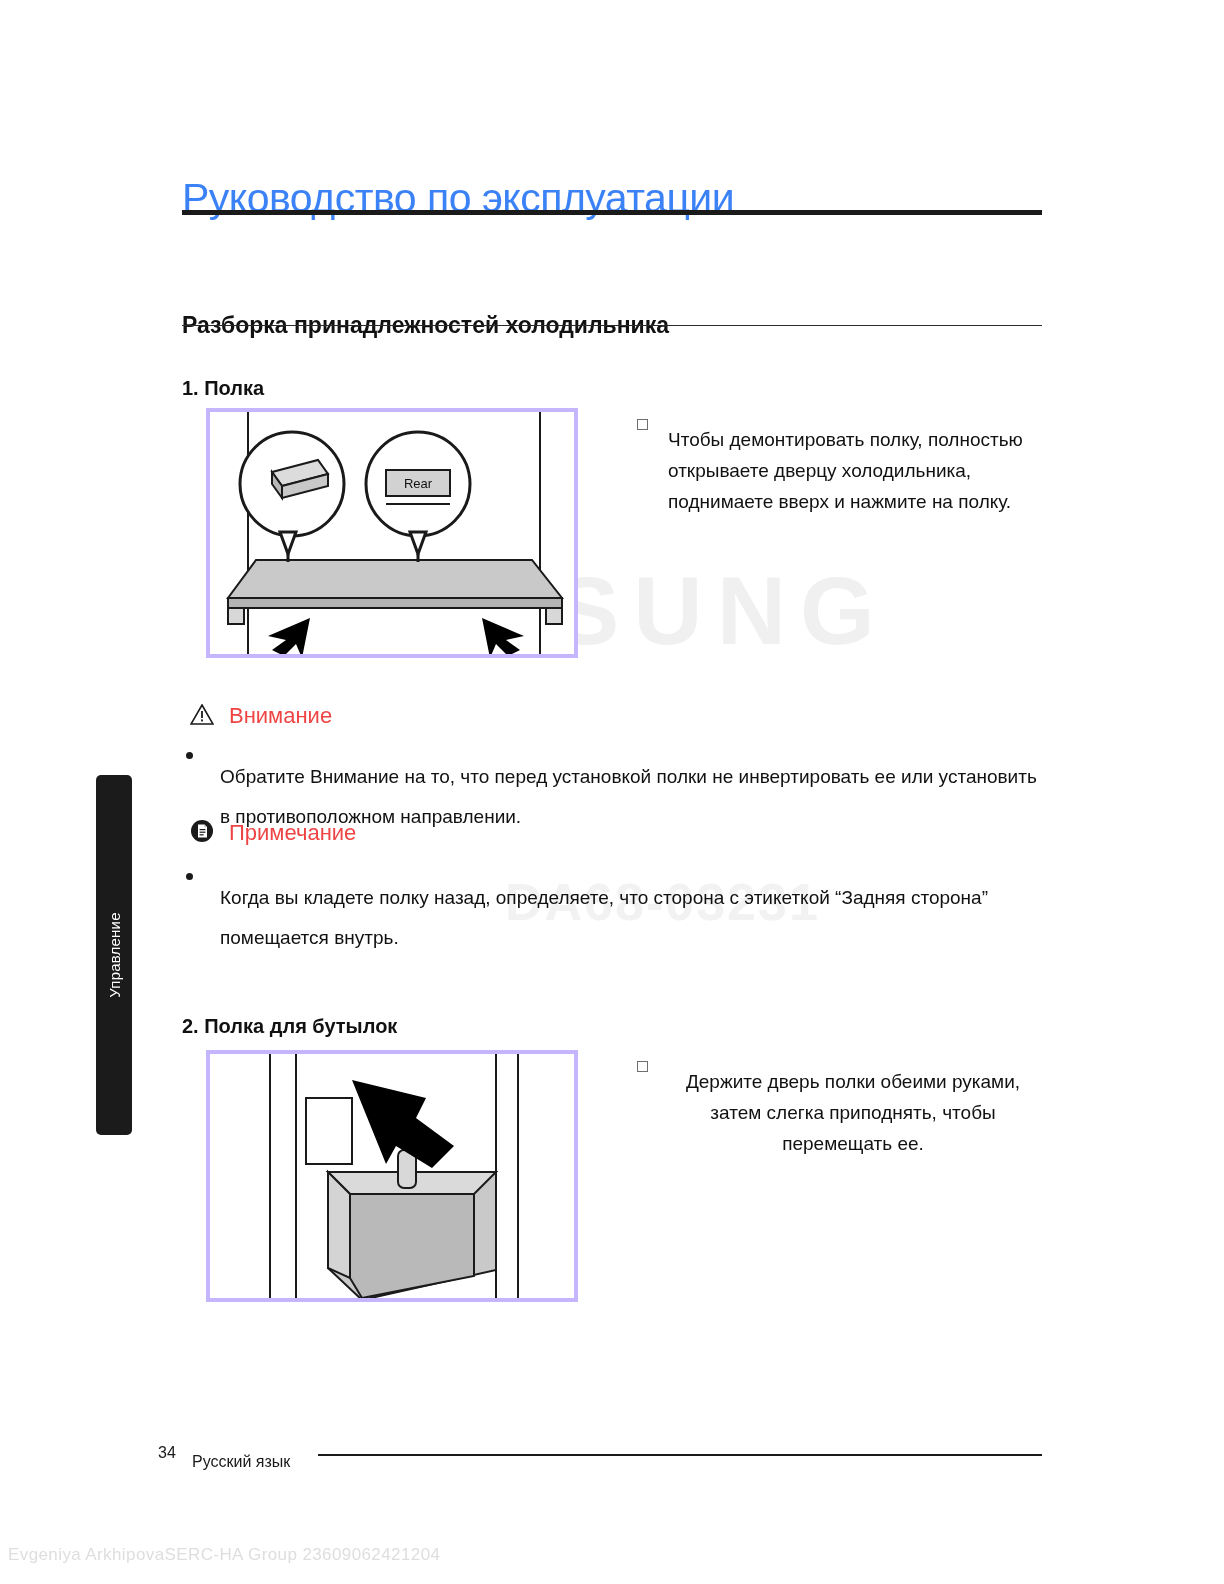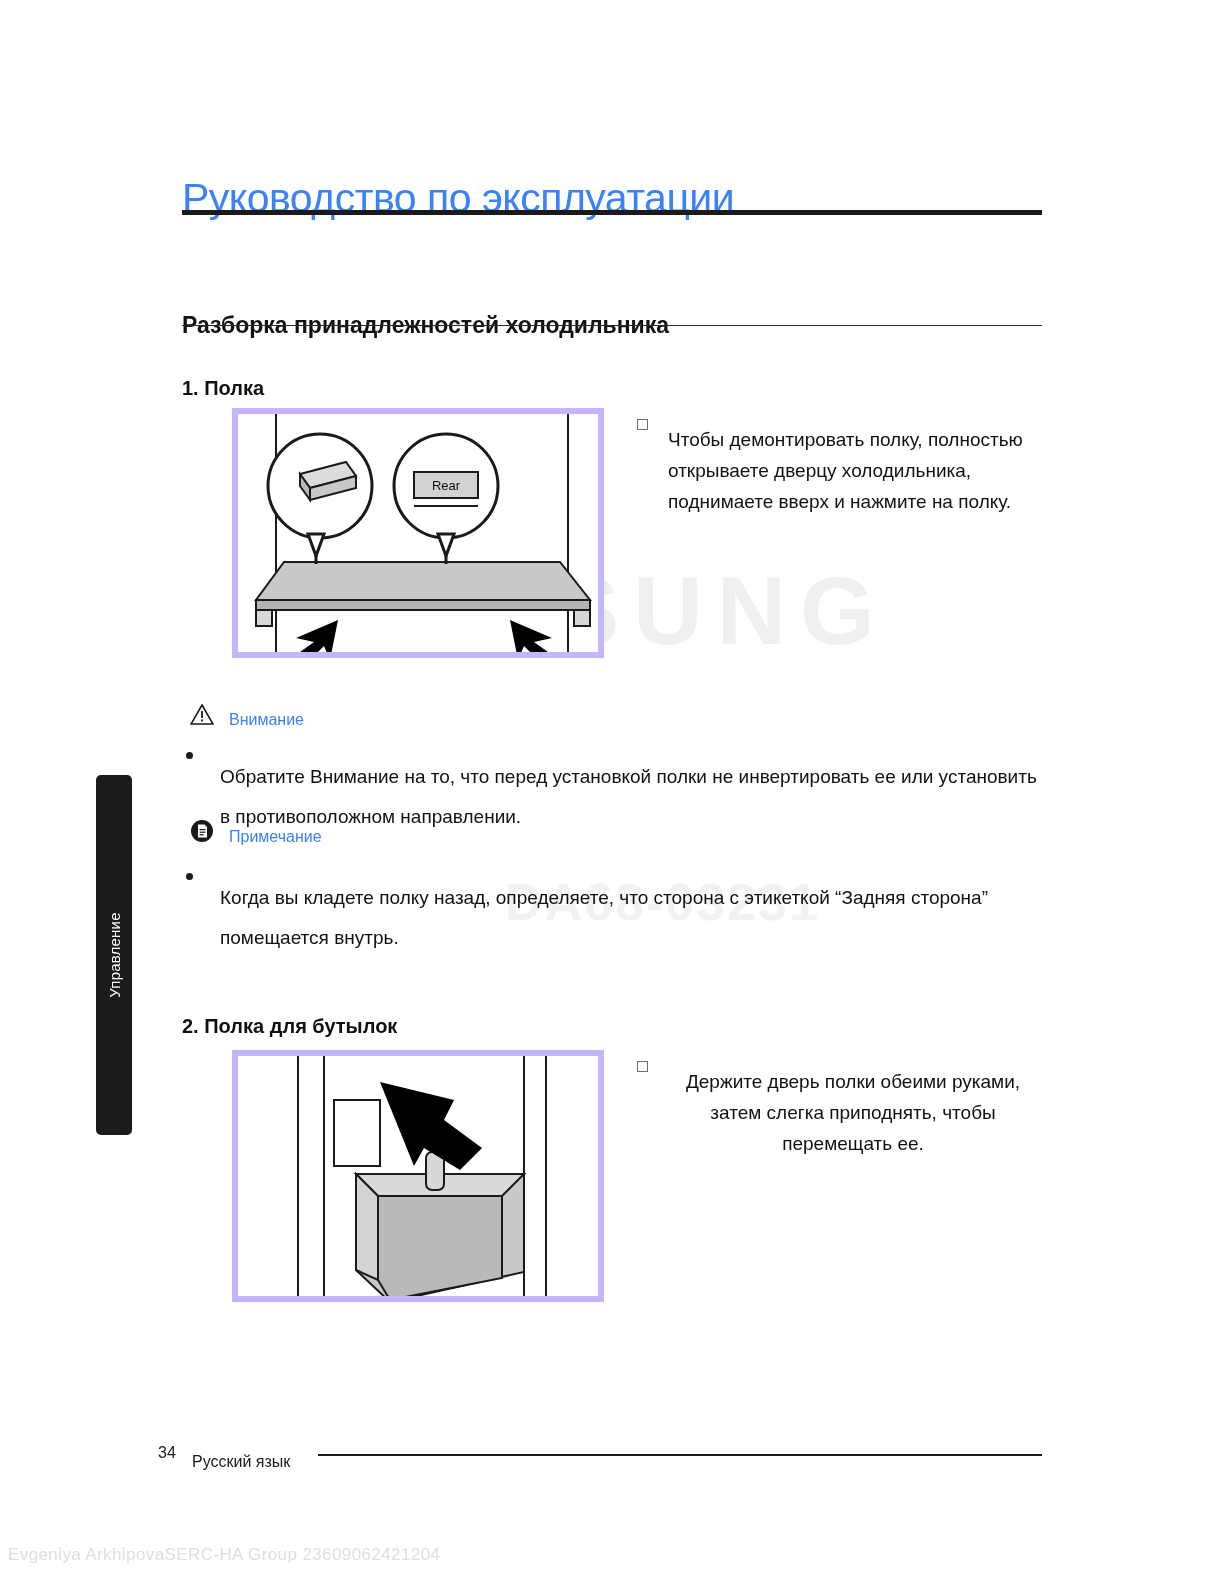--- a/index.html
+++ b/index.html
@@ -78,25 +78,24 @@
     position: absolute;
     font-size: 20px;
     color: #111111;
   }
   #sub1 { left: 182px; top: 357px; }
   #sub2 { left: 182px; top: 995px; }
 
   
   .figure {
     position: absolute;
-    border: 6px solid #c4b5fd;
+    border: 4px solid #c4b5fd;
     box-sizing: border-box;
     background: #ffffff;
     overflow: hidden;
-    margin-left: 26px;
   }
   #fig1 { left: 206px; top: 408px; width: 372px; height: 250px; }
   #fig2 { left: 206px; top: 1050px; width: 372px; height: 252px; }
 
   
   .callout {
     position: absolute;
     font-size: 19px;
     line-height: 31px;
     color: #111111;
@@ -110,23 +109,22 @@
     height: 11px;
     border: 1.5px solid #6e6e6e;
     box-sizing: border-box;
   }
   #sqb1 { left: 637px; top: 419px; }
   #sqb2 { left: 637px; top: 1061px; }
 
   
   .notice-head {
     position: absolute;
-    font-size: 16px;
-    color: #3b82f6;
-    margin-top: 8px;
+    font-size: 22px;
+    color: #ef4444;
   }
   #caution-head { left: 229px; top: 703px; }
   #note-head { left: 229px; top: 820px; }
 
   .warn-icon {
     position: absolute;
     left: 190px;
     top: 704px;
     width: 24px;
     height: 21px;

